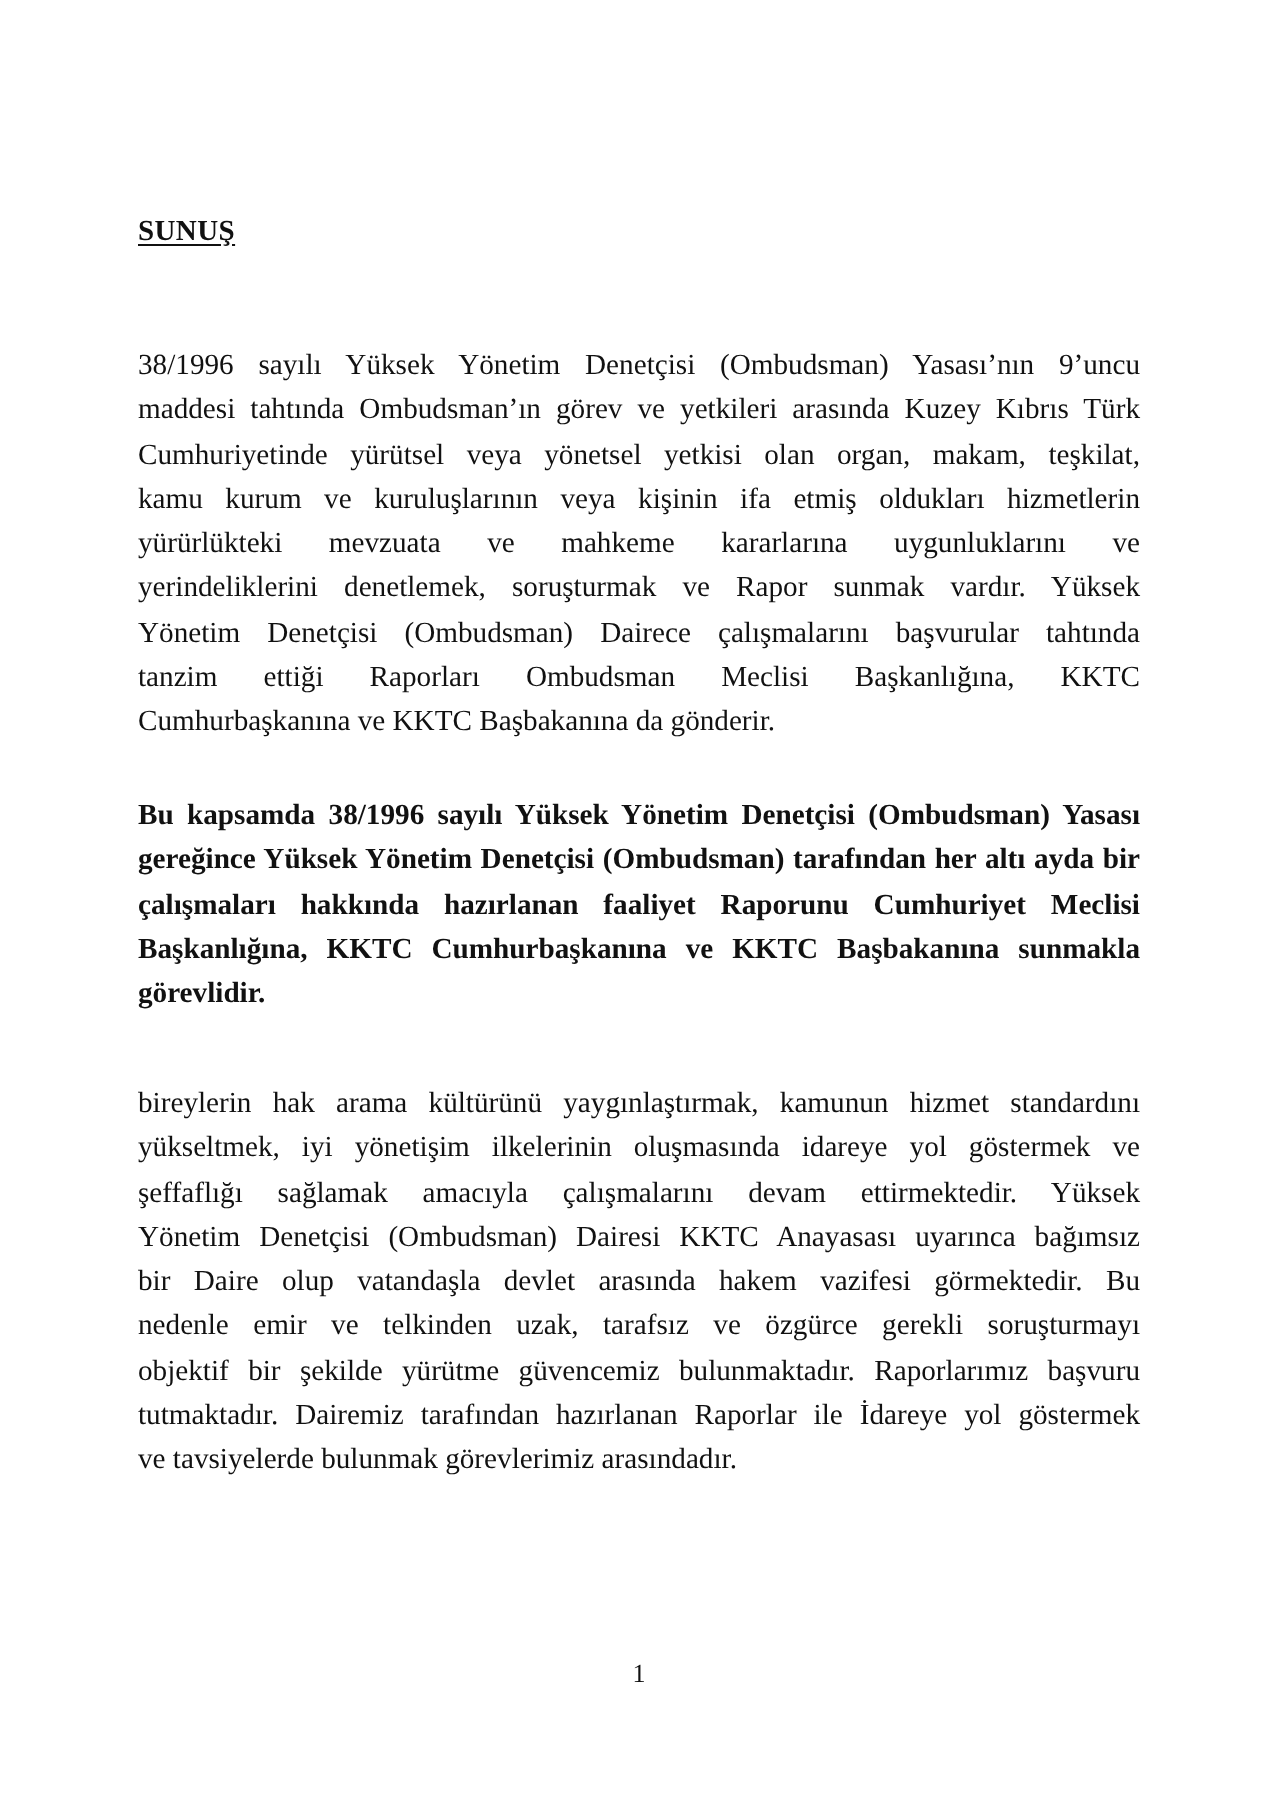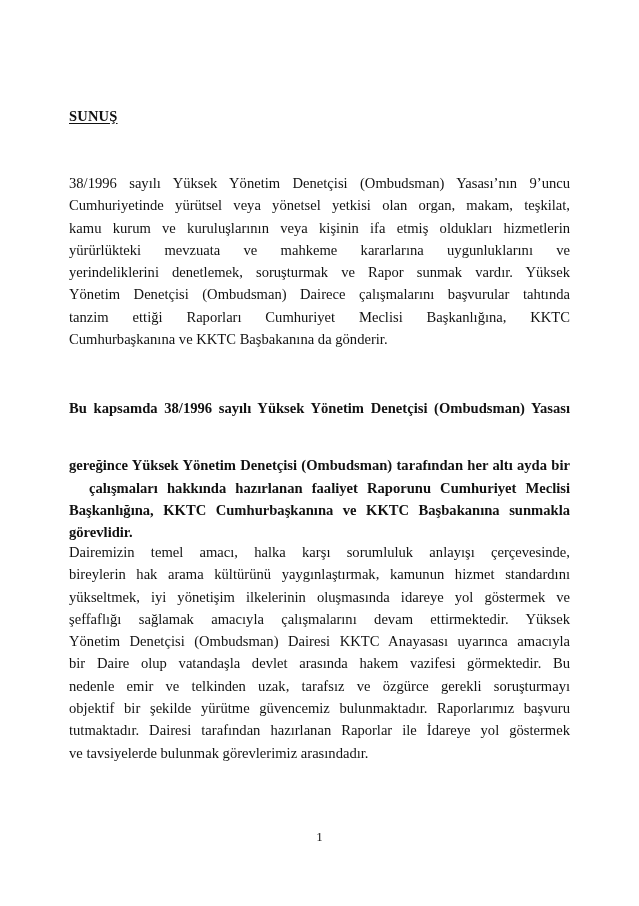--- a/index.html
+++ b/index.html
@@ -18,42 +18,42 @@
     .pagenum { position: absolute; left: 0; width: 639px; top: 829px; text-align: center; font-size: 13px; }
   </style>
 </head>
 <body>
 
 <div class="page">
   <div class="heading">SUNUŞ</div>
 
   <div class="para" id="p1">
       <span class="line" style="white-space: normal; text-align-last: justify;">38/1996 sayılı Yüksek Yönetim Denetçisi (Ombudsman) Yasası’nın 9’uncu</span>
+      <span class="line" style="white-space: normal; text-align-last: justify;">maddesi tahtında Ombudsman’ın görev ve yetkileri arasında Kuzey Kıbrıs Türk</span>
       <span class="line" style="white-space: normal; text-align-last: justify;">Cumhuriyetinde yürütsel veya yönetsel yetkisi olan organ, makam, teşkilat,</span>
       <span class="line" style="white-space: normal; text-align-last: justify;">kamu kurum ve kuruluşlarının veya kişinin ifa etmiş oldukları hizmetlerin</span>
       <span class="line" style="white-space: normal; text-align-last: justify;">yürürlükteki mevzuata ve mahkeme kararlarına uygunluklarını ve</span>
       <span class="line" style="white-space: normal; text-align-last: justify;">yerindeliklerini denetlemek, soruşturmak ve Rapor sunmak vardır. Yüksek</span>
       <span class="line" style="white-space: normal; text-align-last: justify;">Yönetim Denetçisi (Ombudsman) Dairece çalışmalarını başvurular tahtında</span>
-      <span class="line" style="white-space: normal; text-align-last: justify;">tanzim ettiği Raporları Cumhuriyet Meclisi Başkanlığına, KKTC</span>
+      <span class="line" style="white-space: normal; text-align-last: justify;">tanzim ettiği Raporları Ombudsman Meclisi Başkanlığına, KKTC</span>
       <span class="line last">Cumhurbaşkanına ve KKTC Başbakanına da gönderir.</span>
     </div>
   <div class="para" id="p2">
       <span class="line" style="white-space: normal; text-align-last: justify;">Bu kapsamda 38/1996 sayılı Yüksek Yönetim Denetçisi (Ombudsman) Yasası</span>
-      <span class="line" style="white-space: normal; text-align-last: justify; margin-top: 35px;">gereğince Yüksek Yönetim Denetçisi (Ombudsman) tarafından her altı ayda bir</span>
-      <span class="line" style="white-space: normal; text-align-last: justify; margin-left: 20px;">çalışmaları hakkında hazırlanan faaliyet Raporunu Cumhuriyet Meclisi</span>
+      <span class="line" style="white-space: normal; text-align-last: justify;">gereğince Yüksek Yönetim Denetçisi (Ombudsman) tarafından her altı ayda bir</span>
+      <span class="line" style="white-space: normal; text-align-last: justify;">çalışmaları hakkında hazırlanan faaliyet Raporunu Cumhuriyet Meclisi</span>
       <span class="line" style="white-space: normal; text-align-last: justify;">Başkanlığına, KKTC Cumhurbaşkanına ve KKTC Başbakanına sunmakla</span>
       <span class="line last">görevlidir.</span>
     </div>
   <div class="para" id="p3">
-      <span class="line" style="white-space: normal; text-align-last: justify;">Dairemizin temel amacı, halka karşı sorumluluk anlayışı çerçevesinde,</span>
       <span class="line" style="white-space: normal; text-align-last: justify;">bireylerin hak arama kültürünü yaygınlaştırmak, kamunun hizmet standardını</span>
       <span class="line" style="white-space: normal; text-align-last: justify;">yükseltmek, iyi yönetişim ilkelerinin oluşmasında idareye yol göstermek ve</span>
       <span class="line" style="white-space: normal; text-align-last: justify;">şeffaflığı sağlamak amacıyla çalışmalarını devam ettirmektedir. Yüksek</span>
-      <span class="line" style="white-space: normal; text-align-last: justify;">Yönetim Denetçisi (Ombudsman) Dairesi KKTC Anayasası uyarınca amacıyla</span>
+      <span class="line" style="white-space: normal; text-align-last: justify;">Yönetim Denetçisi (Ombudsman) Dairesi KKTC Anayasası uyarınca bağımsız</span>
       <span class="line" style="white-space: normal; text-align-last: justify;">bir Daire olup vatandaşla devlet arasında hakem vazifesi görmektedir. Bu</span>
       <span class="line" style="white-space: normal; text-align-last: justify;">nedenle emir ve telkinden uzak, tarafsız ve özgürce gerekli soruşturmayı</span>
       <span class="line" style="white-space: normal; text-align-last: justify;">objektif bir şekilde yürütme güvencemiz bulunmaktadır. Raporlarımız başvuru</span>
-      <span class="line" style="white-space: normal; text-align-last: justify;">tutmaktadır. Dairesi tarafından hazırlanan Raporlar ile İdareye yol göstermek</span>
+      <span class="line" style="white-space: normal; text-align-last: justify;">tutmaktadır. Dairemiz tarafından hazırlanan Raporlar ile İdareye yol göstermek</span>
       <span class="line last">ve tavsiyelerde bulunmak görevlerimiz arasındadır.</span>
     </div>
 
   <div class="pagenum">1</div>
 </div>
 
 </body></html>

